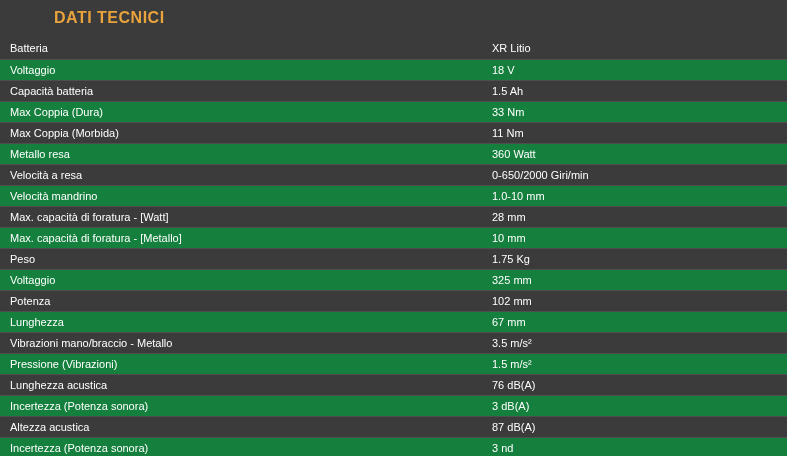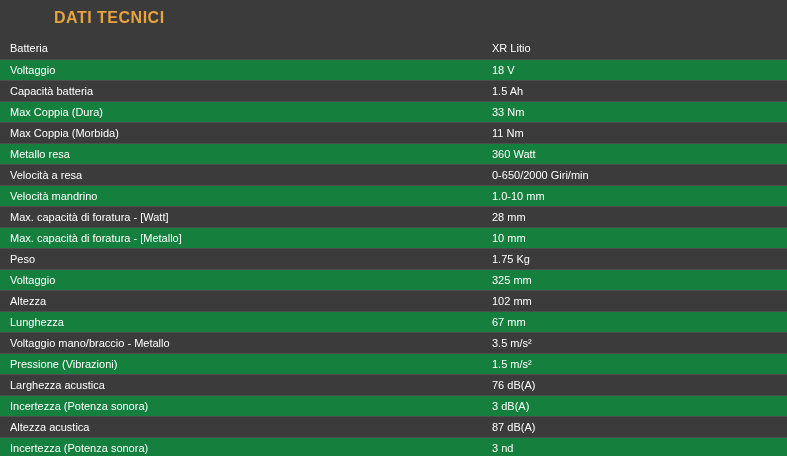--- a/index.html
+++ b/index.html
@@ -116,37 +116,37 @@
       </tr>
       <tr>
         <td class="col-label">Peso</td>
         <td class="col-value">1.75 Kg</td>
       </tr>
       <tr class="alt">
         <td class="col-label">Voltaggio</td>
         <td class="col-value">325 mm</td>
       </tr>
       <tr>
-        <td class="col-label">Altezza</td>
+        <td class="col-label">Potenza</td>
         <td class="col-value">102 mm</td>
       </tr>
       <tr class="alt">
         <td class="col-label">Lunghezza</td>
         <td class="col-value">67 mm</td>
       </tr>
       <tr>
-        <td class="col-label">Voltaggio mano/braccio - Metallo</td>
+        <td class="col-label">Vibrazioni mano/braccio - Metallo</td>
         <td class="col-value">3.5 m/s²</td>
       </tr>
       <tr class="alt">
         <td class="col-label">Pressione (Vibrazioni)</td>
         <td class="col-value">1.5 m/s²</td>
       </tr>
       <tr>
-        <td class="col-label">Larghezza acustica</td>
+        <td class="col-label">Lunghezza acustica</td>
         <td class="col-value">76 dB(A)</td>
       </tr>
       <tr class="alt">
         <td class="col-label">Incertezza (Potenza sonora)</td>
         <td class="col-value">3 dB(A)</td>
       </tr>
       <tr>
         <td class="col-label">Altezza acustica</td>
         <td class="col-value">87 dB(A)</td>
       </tr>

